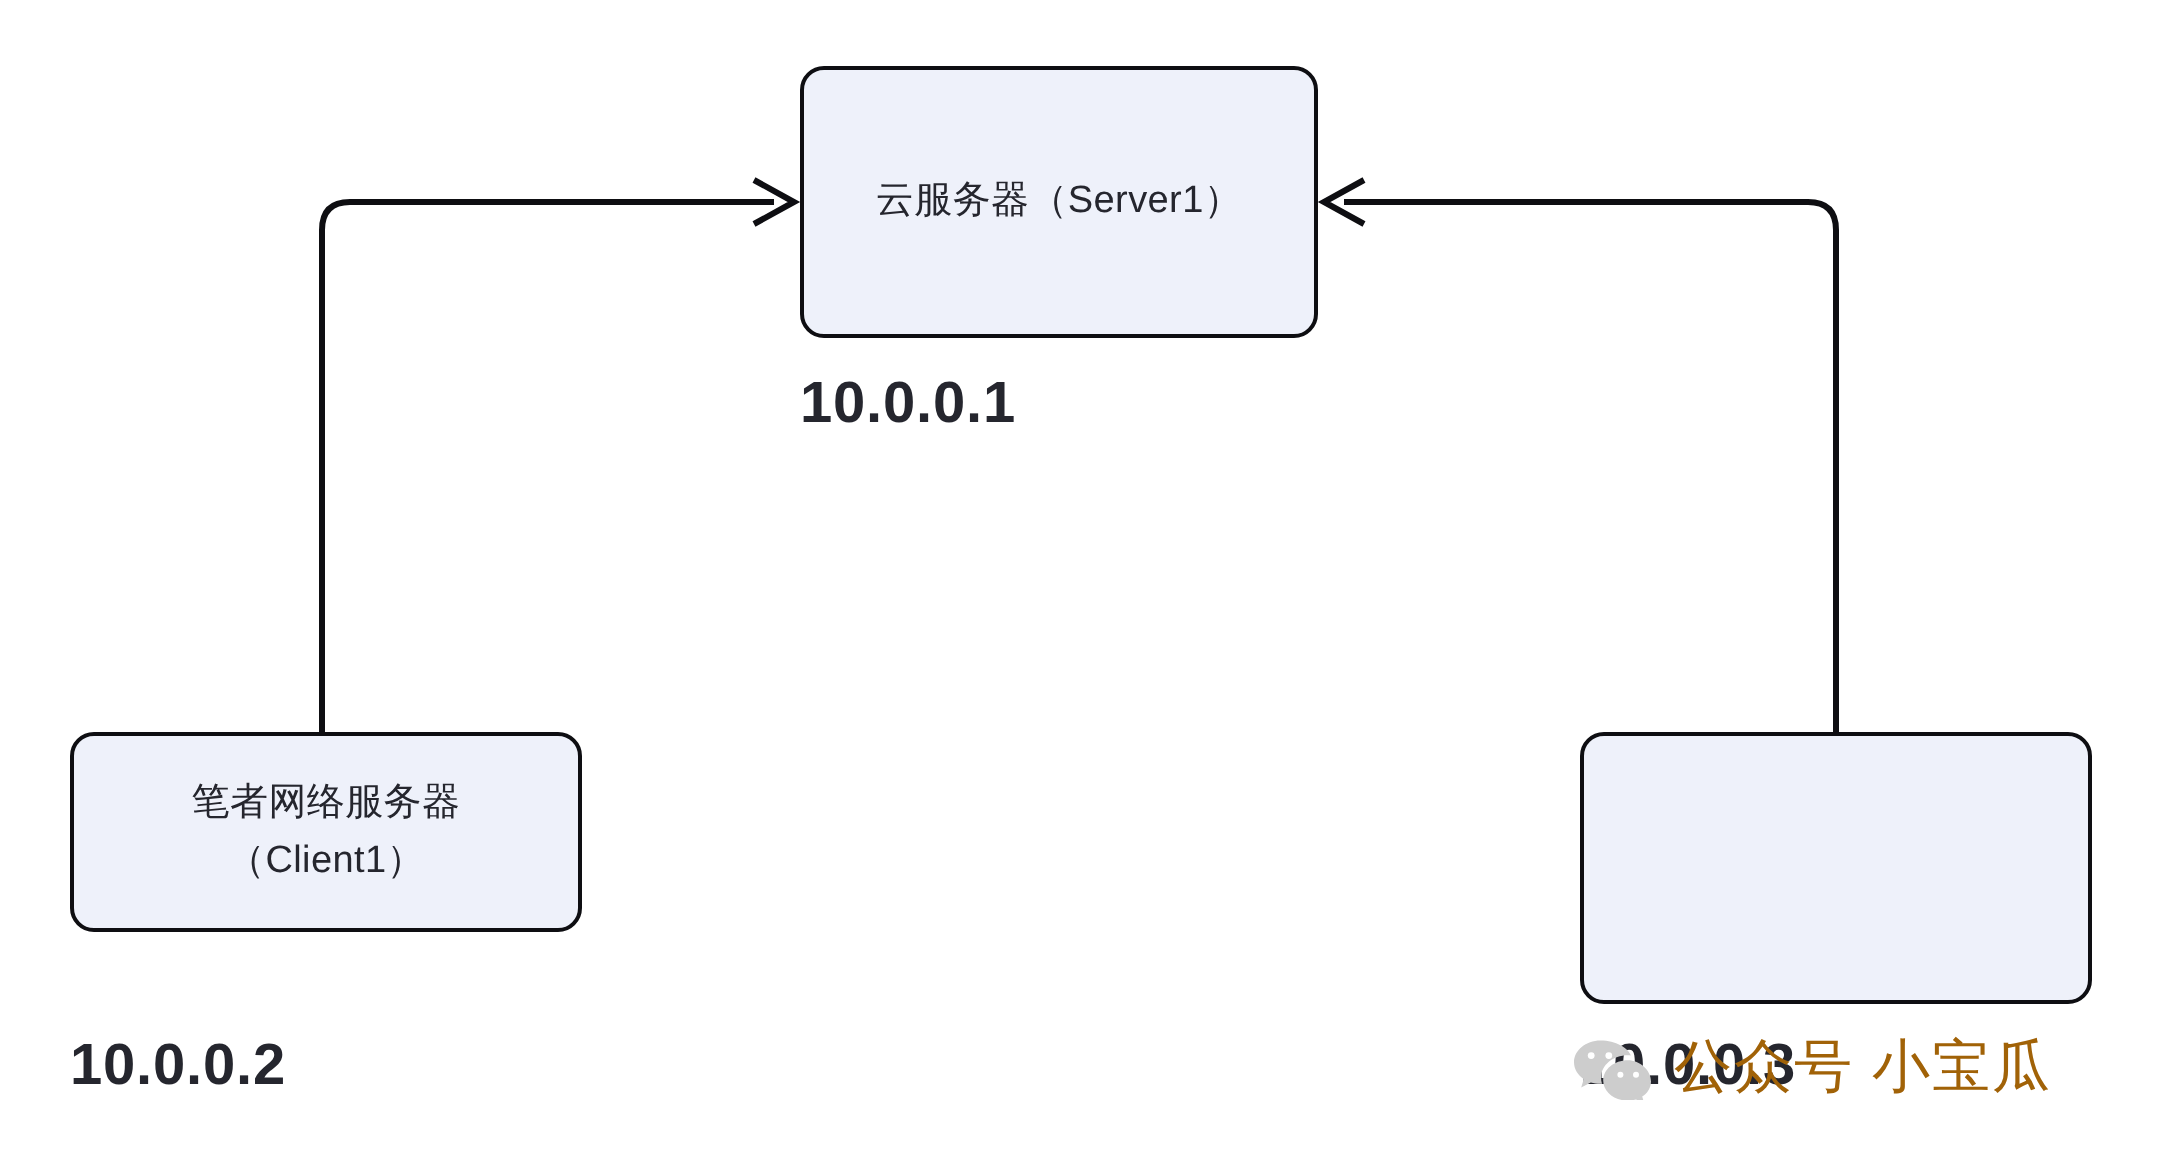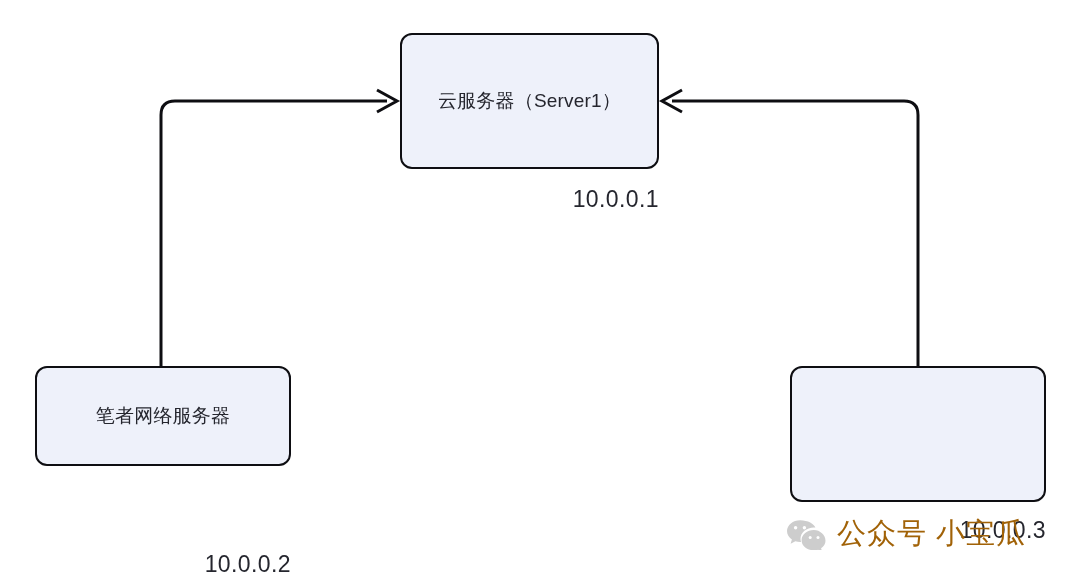--- a/index.html
+++ b/index.html
@@ -63,37 +63,37 @@
   #node-client2 {
     left: 790px;
     top: 366px;
     width: 256px;
     height: 136px;
   }
 
   .ip-label {
     position: absolute;
     color: #25262e;
-    font-size: 23px;
+    font-size: 29px;
     letter-spacing: 0.4px;
-    text-align: right;
+    text-align: left;
     white-space: nowrap;
+    font-weight: bold;
   }
 
   #ip-server {
     left: 400px;
     top: 186px;
     width: 259px;
   }
 
   #ip-client1 {
     left: 35px;
     top: 517px;
     width: 256px;
-    margin-top: 34px;
   }
 
   #ip-client2 {
     left: 790px;
     top: 517px;
     width: 256px;
   }
 
   #watermark {
     position: absolute;
@@ -128,20 +128,21 @@
 </svg>
 
 <div class="node" id="node-server">
   <span class="node-line">云服务器（Server1）</span>
 </div>
 
 <div class="ip-label" id="ip-server">10.0.0.1</div>
 
 <div class="node" id="node-client1">
   <span class="node-line">笔者网络服务器</span>
+  <span class="node-line">（Client1）</span>
 </div>
 
 <div class="ip-label" id="ip-client1">10.0.0.2</div>
 
 <div class="node" id="node-client2">
 </div>
 
 <div class="ip-label" id="ip-client2">10.0.0.3</div>
 
 <div id="watermark">

